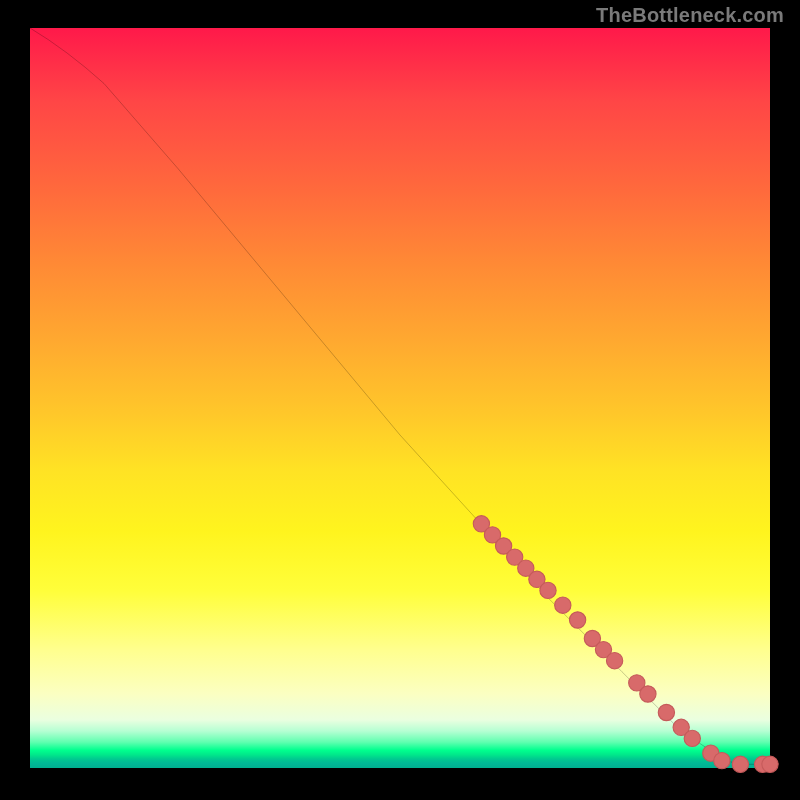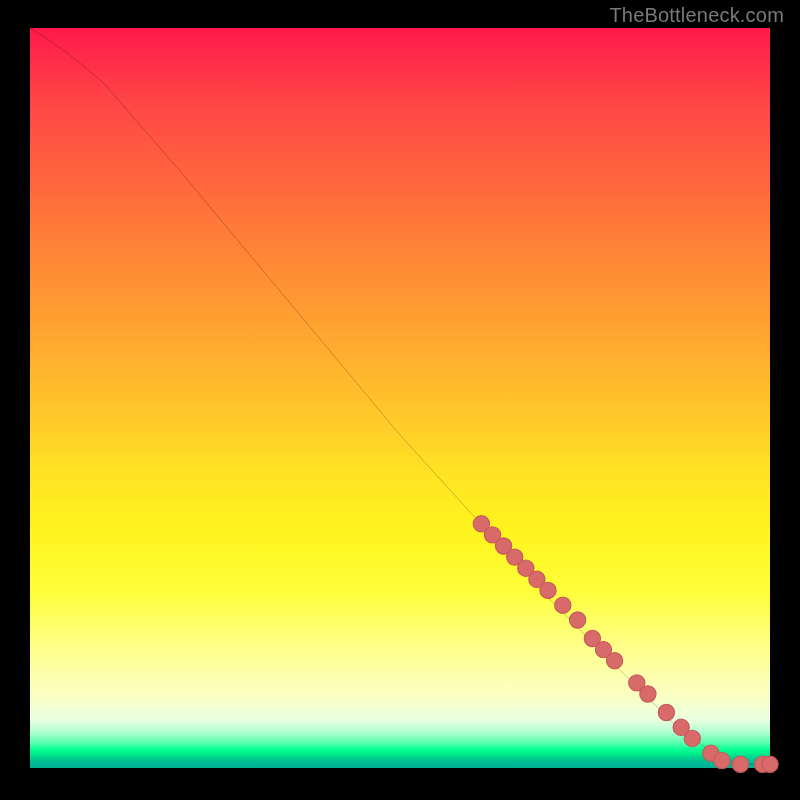--- a/index.html
+++ b/index.html
@@ -15,21 +15,21 @@
     position: relative;
     width: 800px;
     height: 800px;
   }
   .watermark {
     position: absolute;
     top: 4px;
     right: 16px;
     color: #7a7a7a;
     font-size: 20px;
-    font-weight: 400;
+    font-weight: 700;
     letter-spacing: 0.2px;
     z-index: 5;
   }
   .plot {
     position: absolute;
     left: 30px;
     top: 28px;
     width: 740px;
     height: 740px;
     

